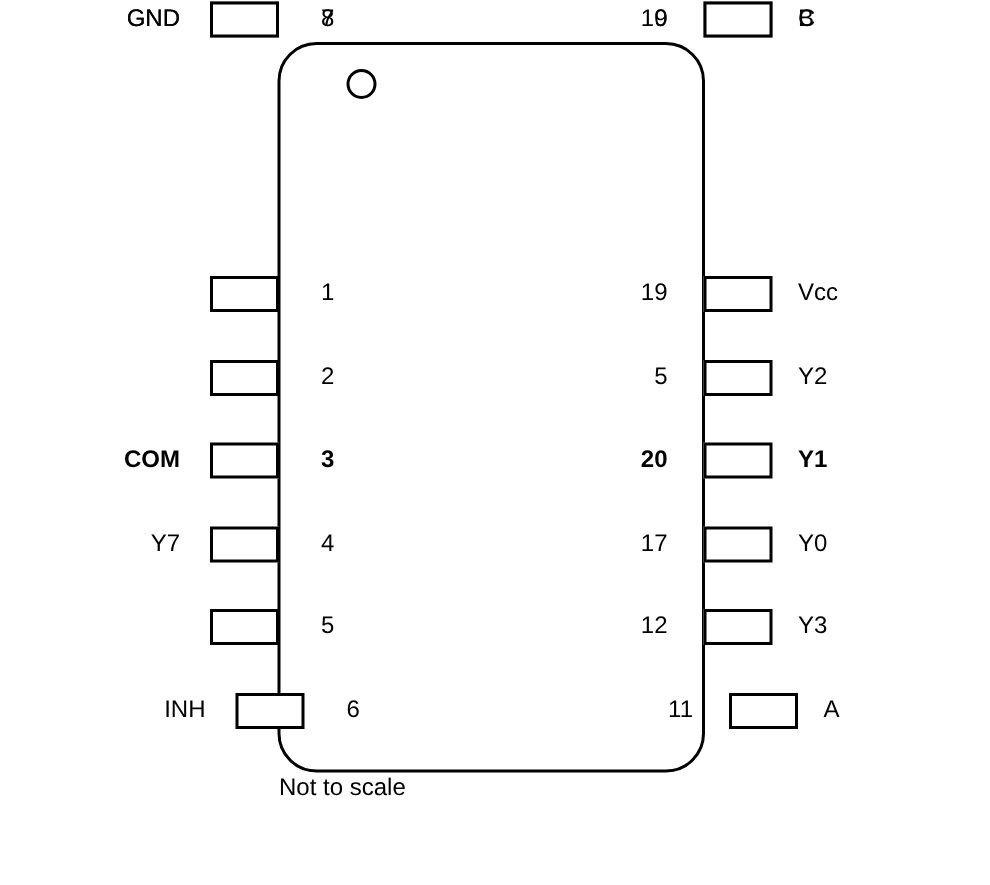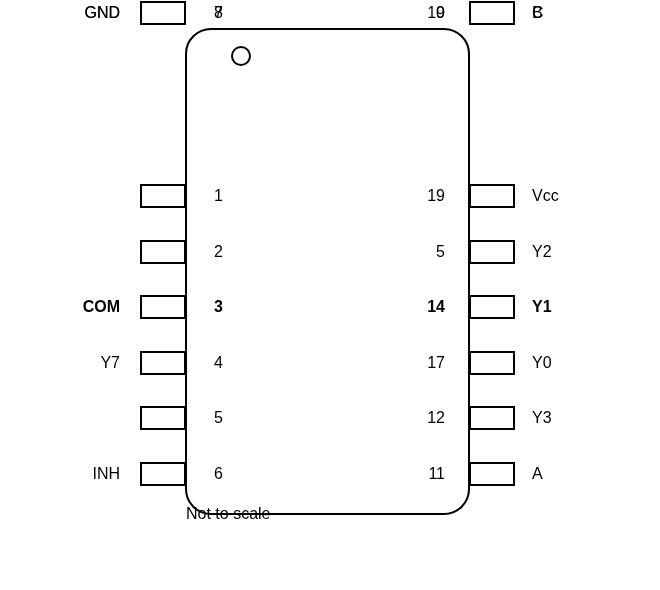--- a/index.html
+++ b/index.html
@@ -45,21 +45,21 @@
     width: 525px;
     height: 26px;
   }
   .row:nth-of-type(1) { top: 72px; }
   .row:nth-of-type(2) { top: 128px; }
   .row:nth-of-type(3) { top: 183px; }
   .row:nth-of-type(4) { top: 239px; }
   .row:nth-of-type(5) { top: 294px; font-weight: bold; }
   .row:nth-of-type(6) { top: 350px; }
   .row:nth-of-type(7) { top: 405px; }
-  .row:nth-of-type(8) { top: 461px; }
+  .row:nth-of-type(8) { top: 461px; margin-left: 17px; }
   .lbl-left {
     position: absolute;
     left: 30px;
     width: 90px;
     text-align: right;
     line-height: 26px;
   }
   .pin-left {
     position: absolute;
     left: 140px;
@@ -93,21 +93,21 @@
     box-sizing: border-box;
   }
   .lbl-right {
     position: absolute;
     left: 532px;
     line-height: 26px;
   }
   #note {
     position: absolute;
     left: 186px;
-    top: 504px;
+    top: 516px;
     line-height: 20px;
     text-align: center;
   }
 </style>
 </head>
 <body>
 
 <div id="canvas">
 
   <div id="ic-body"></div>
@@ -126,21 +126,21 @@
     <span class="num-left">2</span>
     <span class="num-right">5</span>
     <span class="pin-right"></span>
     <span class="lbl-right">Y2</span>
   </div>
 
   <div class="row">
     <span class="lbl-left">COM</span>
     <span class="pin-left"></span>
     <span class="num-left">3</span>
-    <span class="num-right">14</span>
+    <span class="num-right">20</span>
     <span class="pin-right"></span>
     <span class="lbl-right">Y1</span>
   </div>
 
   <div class="row">
     <span class="lbl-left">Y7</span>
     <span class="pin-left"></span>
     <span class="num-left">4</span>
     <span class="num-right">17</span>
     <span class="pin-right"></span>

